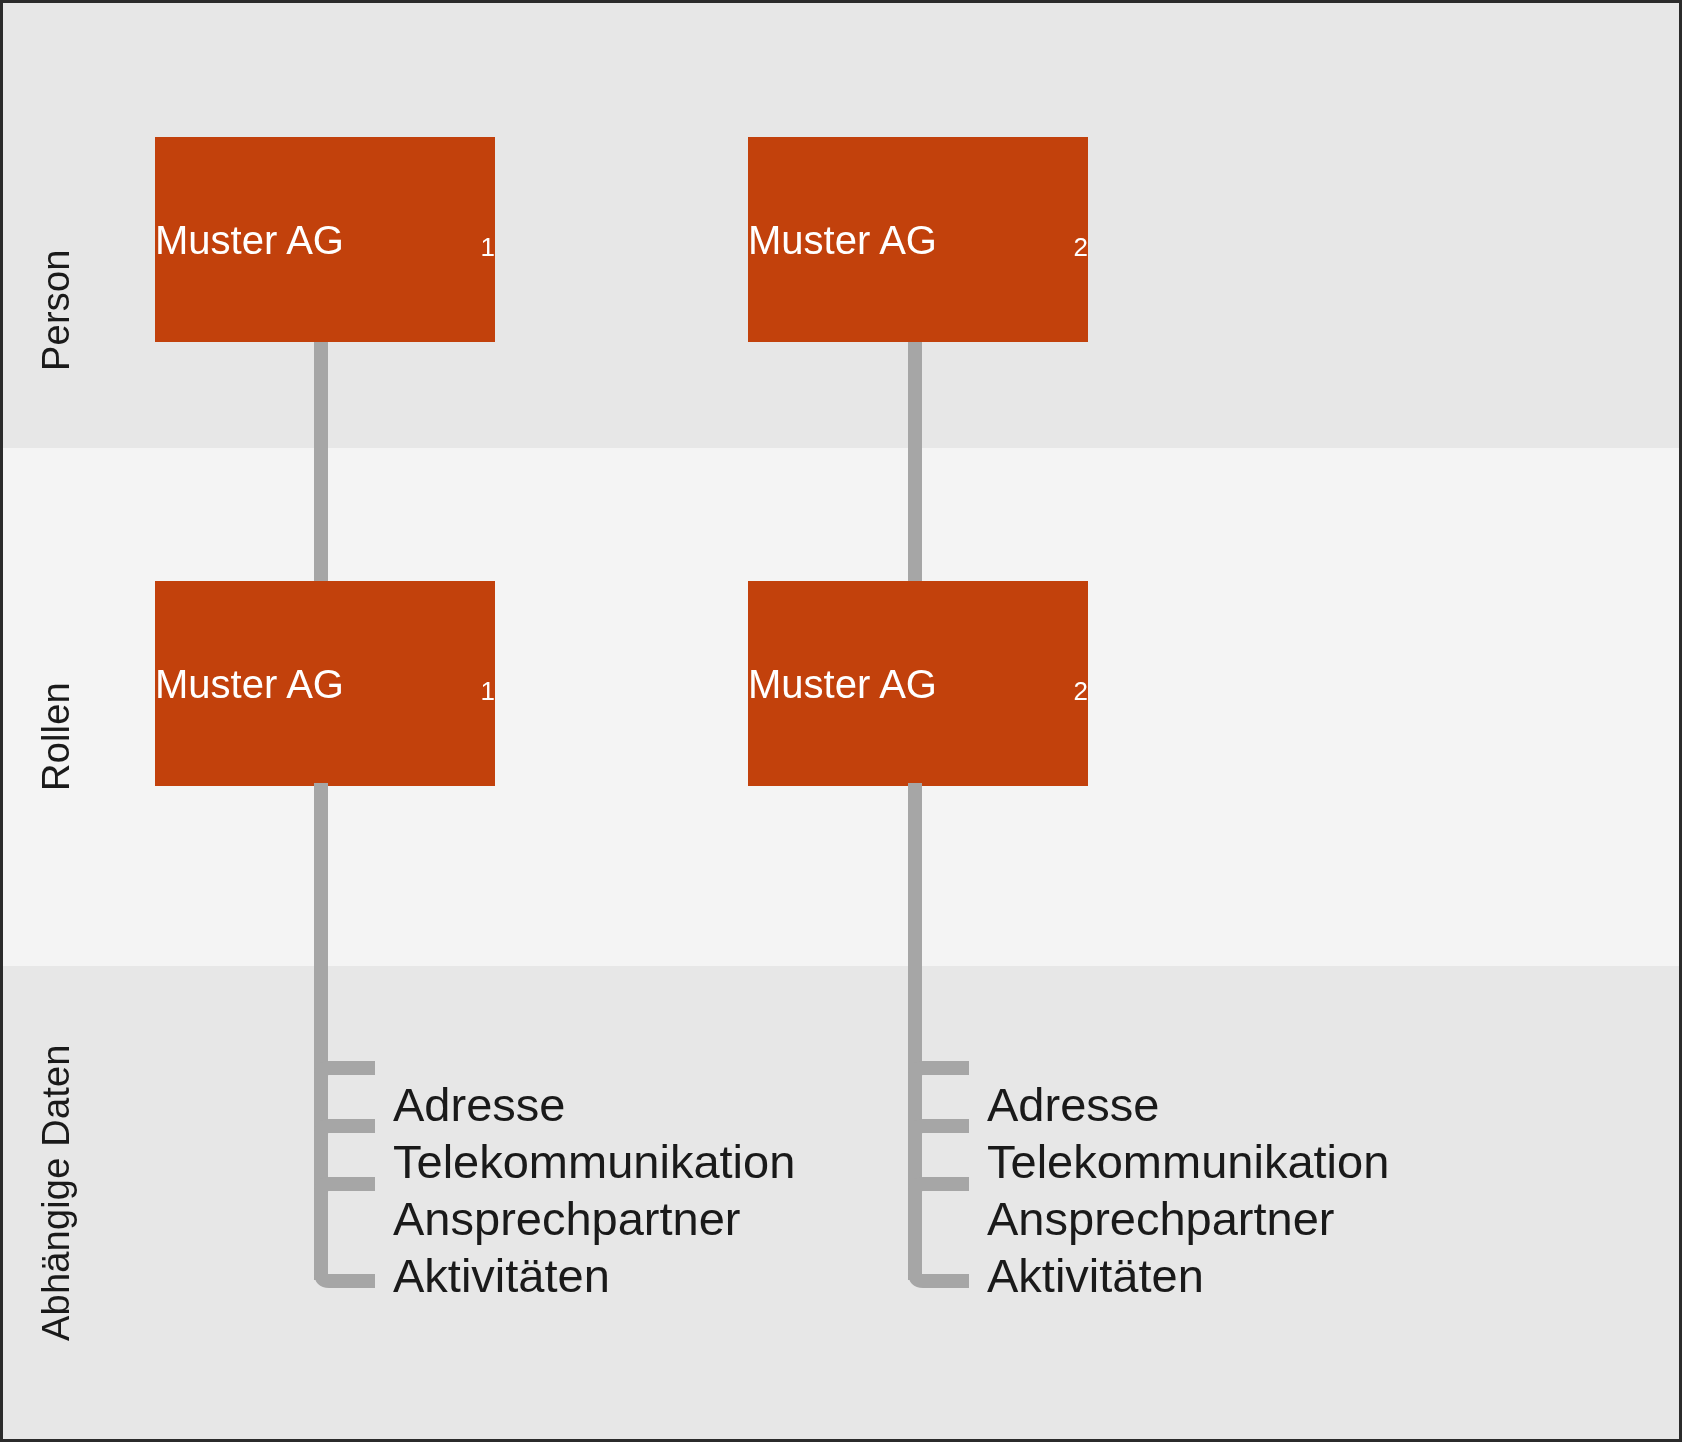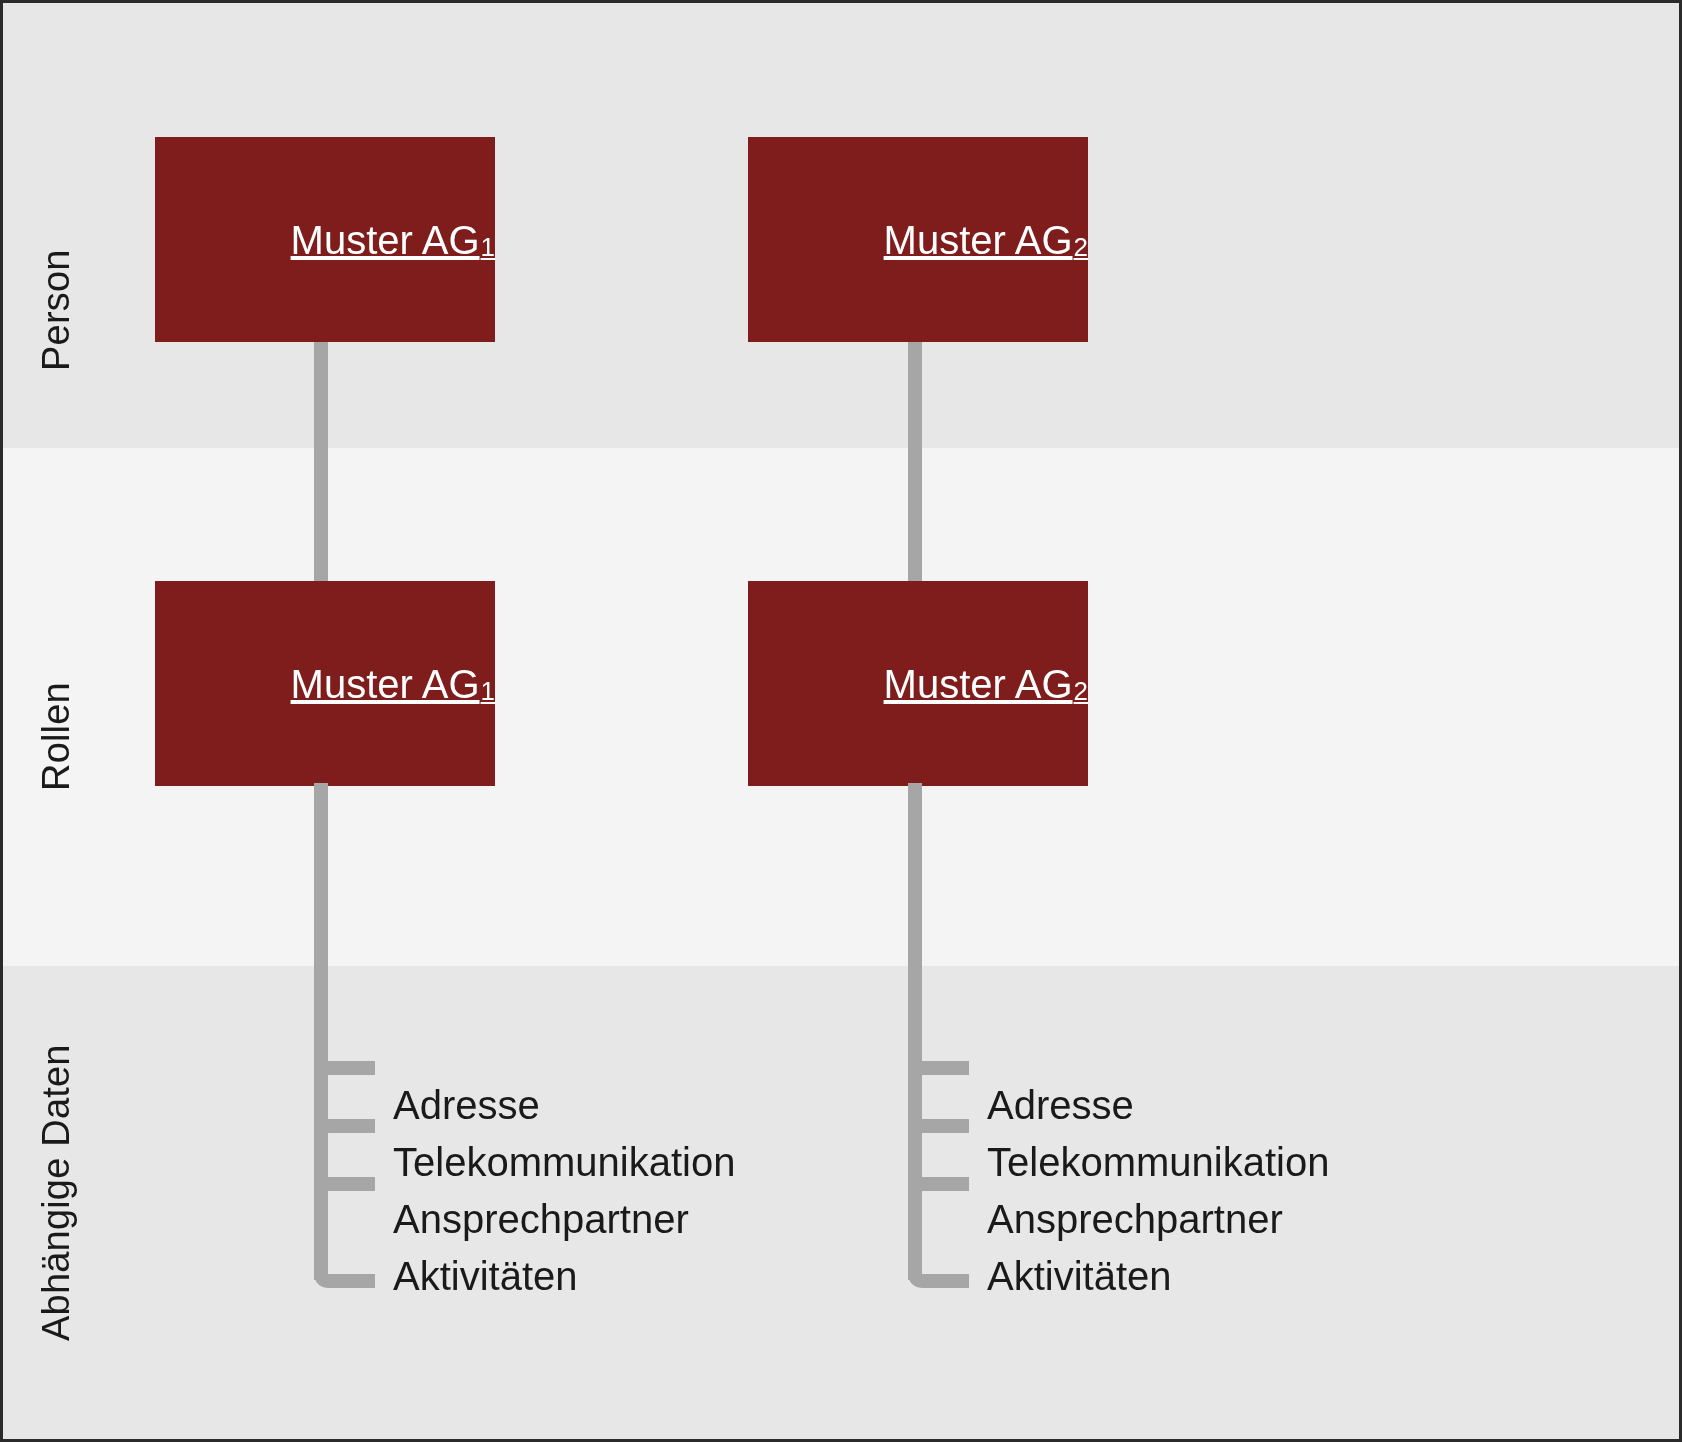--- a/index.html
+++ b/index.html
@@ -40,29 +40,28 @@
     letter-spacing: 0.2px;
     line-height: 1;
   }
   .row-label-person { left: 72px; top: 330px; }
   .row-label-rollen { left: 72px; top: 750px; }
   .row-label-daten  { left: 72px; top: 1300px; }
 
   
   .node {
     position: absolute;
-    background: #7f1d1d;
+    background: #c2410c;
     display: flex;
     align-items: center;
-    justify-content: flex-end;
+    justify-content: space-between;
     color: #ffffff;
     font-size: 40px;
     line-height: 1;
     user-select: none;
-    text-decoration: underline;
   }
   .node .sub {
     font-size: 26px;
     vertical-align: baseline;
     position: relative;
     top: 7px;
     margin-left: 1px;
   }
   .node-p1 { left: 152px; top: 134px; width: 340px; height: 205px; }
   .node-p2 { left: 745px; top: 134px; width: 340px; height: 205px; }
@@ -93,21 +92,21 @@
     position: absolute;
     top: 1073px;
   }
   .dep-list-left  { left: 390px; }
   .dep-list-right { left: 984px; }
   .dep-item {
     height: 57px;
     display: flex;
     align-items: center;
     color: #1a1a1a;
-    font-size: 40px;
+    font-size: 47px;
     line-height: 1;
     white-space: nowrap;
   }
 </style>
 </head>
 <body>
 
 <div class="canvas">
 
   <div class="band band-person"></div>

